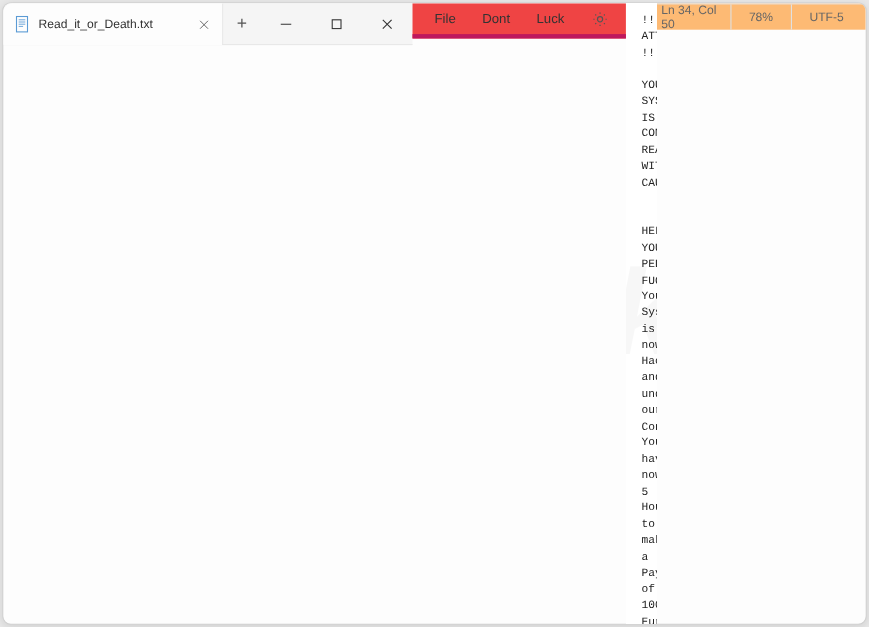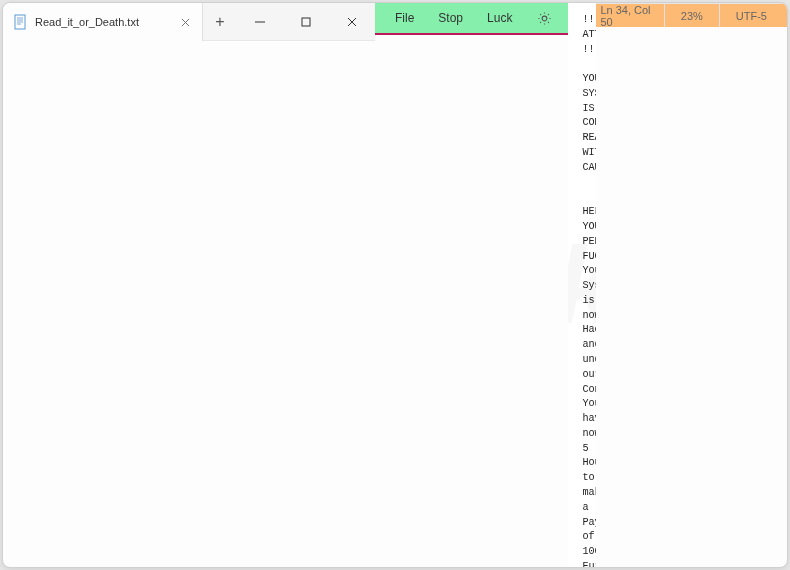--- a/index.html
+++ b/index.html
@@ -86,25 +86,25 @@
       width: 46px;
       display: flex;
       align-items: center;
       justify-content: center;
       color: #333;
       cursor: pointer;
     }
     .win-btn svg { width: 10px; height: 10px; }
     .menubar {
       height: 32px;
-      background: #86efac;
+      background: #ef4444;
       display: flex;
       align-items: center;
       padding: 0 10px;
-      border-bottom: 2px solid #be185d;
+      border-bottom: 4px solid #be185d;
       gap: 4px;
     }
     .menu-item {
       font-size: 12px;
       color: #333;
       padding: 4px 10px;
       cursor: pointer;
       border-radius: 3px;
     }
     .menu-spacer { flex: 1; }
@@ -202,21 +202,21 @@
         <svg viewBox="0 0 10 10">
             <line x1="1" y1="1" x2="9" y2="9" stroke="#333" stroke-width="1"></line>
             <line x1="9" y1="1" x2="1" y2="9" stroke="#333" stroke-width="1"></line>
           </svg>
       </div>
     </div>
   </div>
 
   <div class="menubar">
     <span class="menu-item">File</span>
-    <span class="menu-item">Stop</span>
+    <span class="menu-item">Dont</span>
     <span class="menu-item">Luck</span>
     <div class="menu-spacer"></div>
     <div class="gear">
       <svg viewBox="0 0 16 16" width="15" height="15">
         <path fill="none" stroke="#555" stroke-width="1.2" d="M8 10.5a2.5 2.5 0 100-5 2.5 2.5 0 000 5z"></path>
         <path fill="none" stroke="#555" stroke-width="1.2" d="M8 1.5v1.2M8 13.3v1.2M14.5 8h-1.2M2.7 8H1.5M12.6 3.4l-.85.85M4.25 11.75l-.85.85M12.6 12.6l-.85-.85M4.25 4.25l-.85-.85"></path>
       </svg>
     </div>
   </div>
 
@@ -250,17 +250,17 @@
 
 HERE: THIS IS OUR BITCOIN ADRESS:
 bc1qzn87apncrn5jel3jut46rwems2njr9262le2q5
 
 The Payment can take some time to be Received but the Virus will do everething automatically, Dont worry. We Promise to be there for you.
 
 Best Wishes and Good Luck from Team: DEATHHUNTERS</span></div>
 
   <div class="statusbar">
     <div class="status-left">Ln 34, Col 50</div>
-    <div class="status-item">23%</div>
+    <div class="status-item">78%</div>
     <div class="status-item">UTF-5</div>
   </div>
 
 </div>
 
 </body></html>

